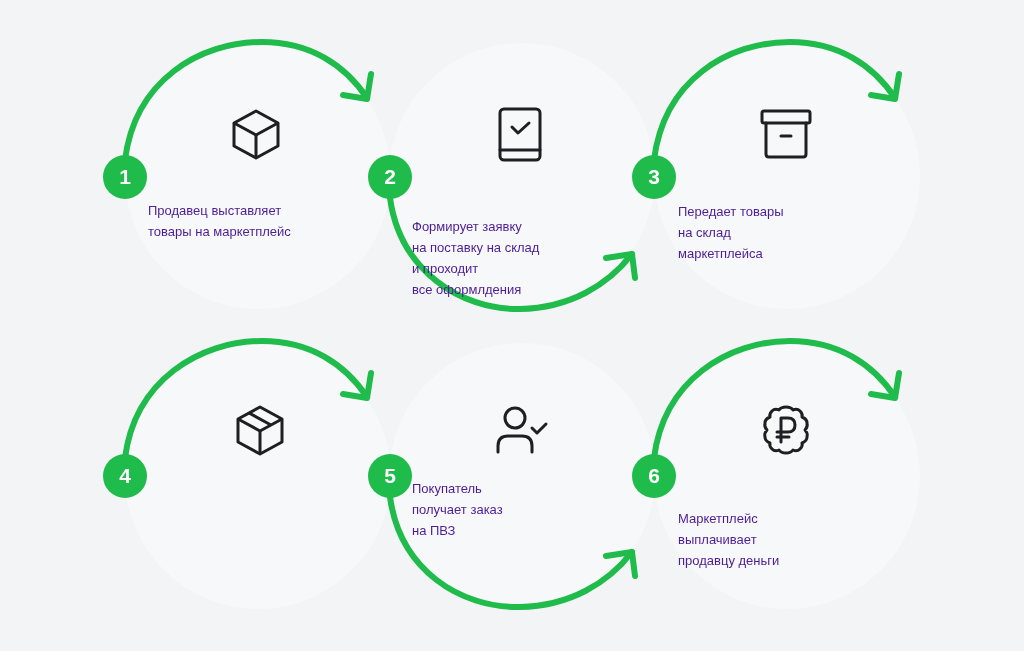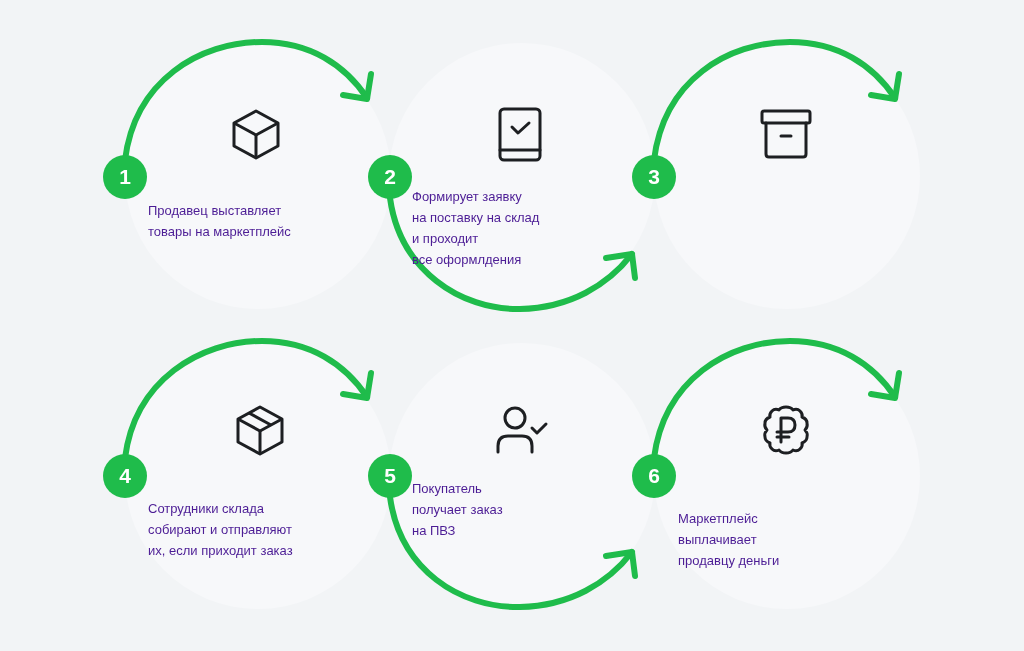--- a/index.html
+++ b/index.html
@@ -110,27 +110,27 @@
   <svg class="icon" style="left:758px;top:402px;" viewBox="0 0 56 56">
     <g fill="none" stroke="#1d1f22" stroke-width="3" stroke-linecap="round" stroke-linejoin="round">
       <path d="M28 5 Q33 5 35 8 Q39 6 42 9 Q45 12 44 15 Q49 17 49 21 Q50 25 47 28 Q50 31 49 35 Q49 39 44 41 Q45 44 42 47 Q39 50 35 48 Q33 51 28 51 Q23 51 21 48 Q17 50 14 47 Q11 44 12 41 Q7 39 7 35 Q6 31 9 28 Q6 25 7 21 Q7 17 12 15 Q11 12 14 9 Q17 6 21 8 Q23 5 28 5 Z"></path>
       <path d="M23 40 L23 16 L30 16 Q37 16 37 23 Q37 30 30 30 L19 30"></path>
       <path d="M19 35 L31 35"></path>
     </g>
   </svg>
 
   <div class="label" style="left:148px;top:200px;">Продавец выставляет
 товары на маркетплейс</div>
-  <div class="label" style="left:412px;top:186px;">Формирует заявку
+  <div class="label" style="left:412px;top:216px;">Формирует заявку
 на поставку на склад
 и проходит
 все оформлдения</div>
-  <div class="label" style="left:148px;top:498px;">Сотрудники склада
-собирают и отправляют
-их, если приходит заказ</div>
+  <div class="label" style="left:678px;top:201px;">Передает товары
+на склад
+маркетплейса</div>
   <div class="label" style="left:412px;top:478px;">Покупатель
 получает заказ
 на ПВЗ</div>
   <div class="label" style="left:678px;top:508px;">Маркетплейс
 выплачивает
 продавцу деньги</div>
 
 </div>
 
 </body></html>

